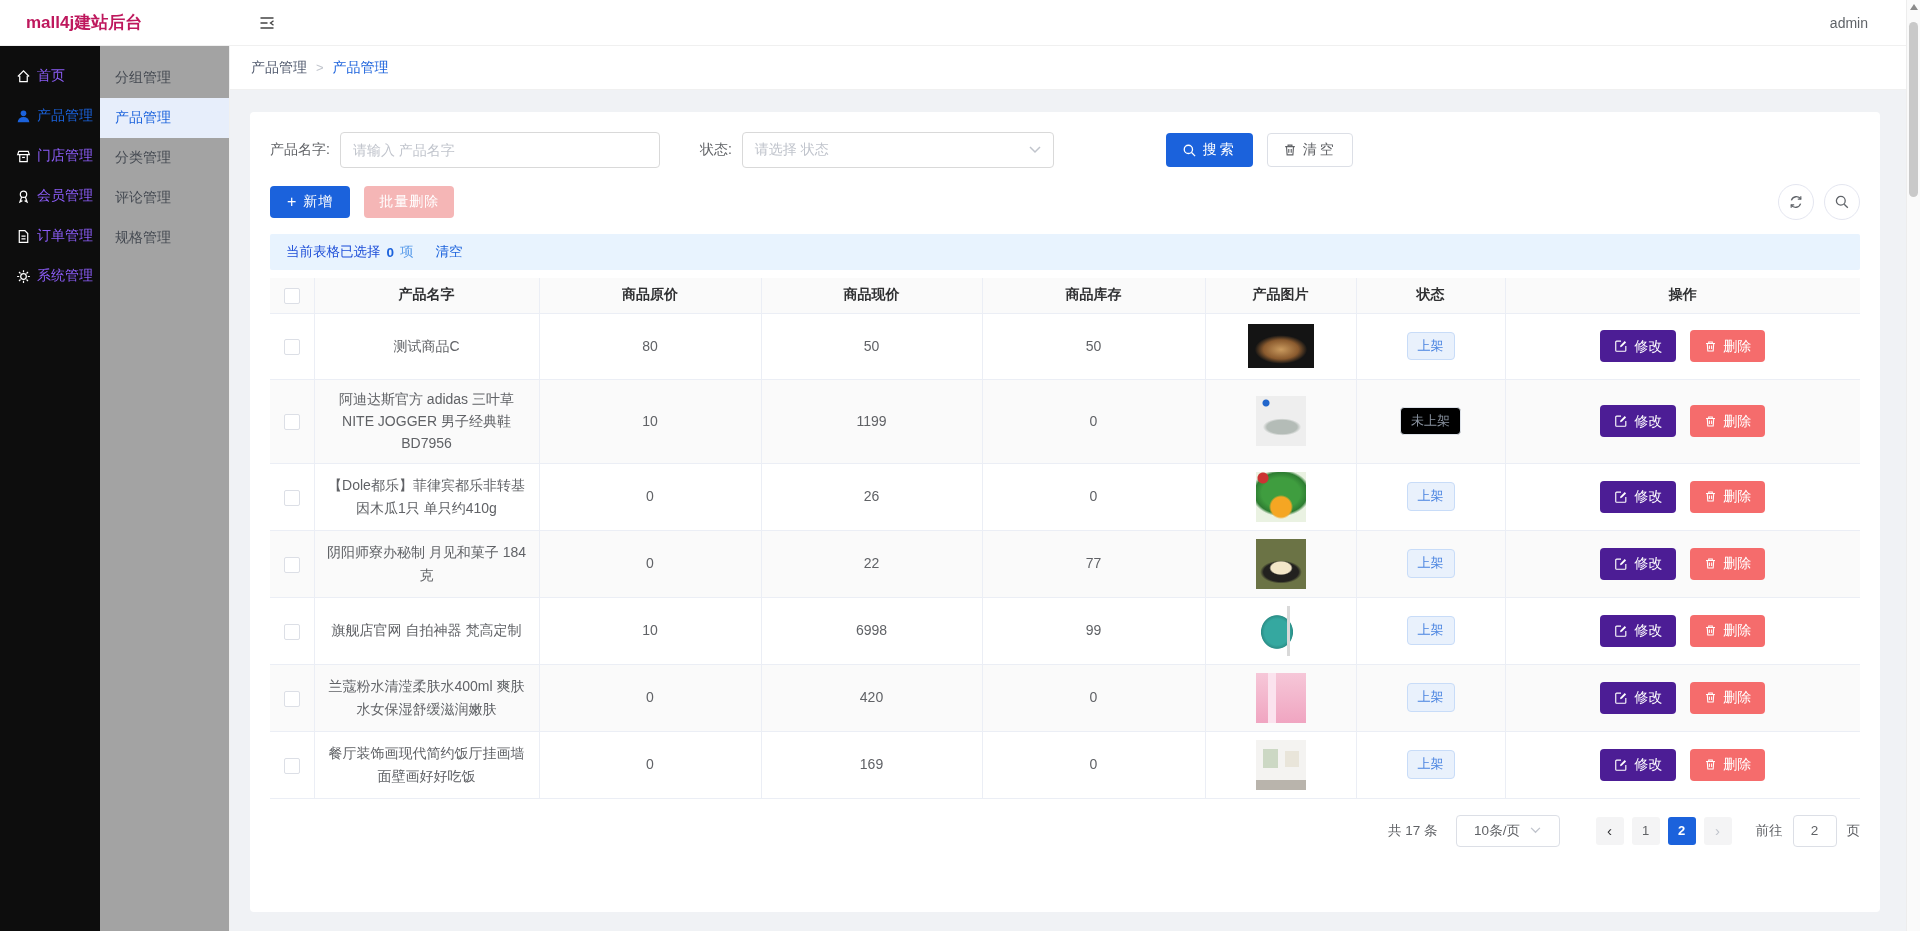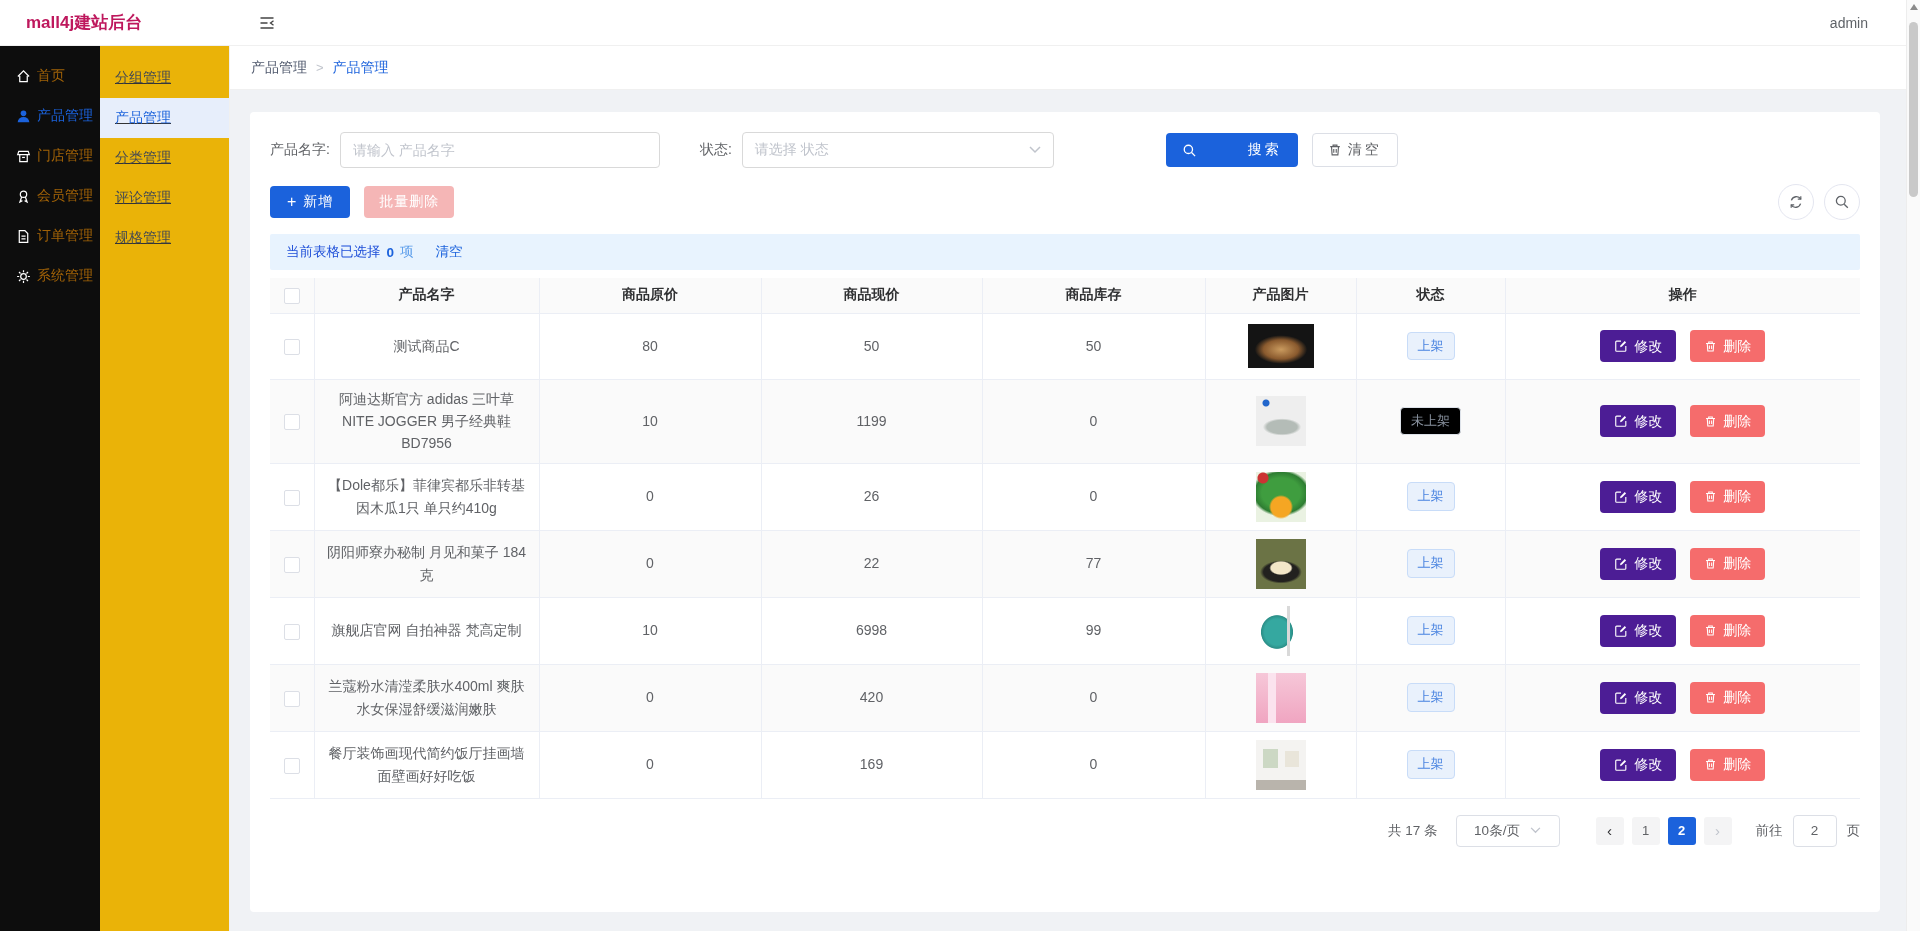--- a/index.html
+++ b/index.html
@@ -14,27 +14,27 @@
   .fold-btn { margin-left:116px; cursor:pointer; display:flex; align-items:center; }
   .topbar .spacer { flex:1; }
   .topbar .user { color:#5f6368; font-size:14px; margin-right:52px; }
 
   
   .body-row { flex:1; display:flex; min-height:0; }
 
   
   .sidebar { width:100px; background:#0d0d0d; flex:0 0 100px; padding-top:10px; }
   .side-item { height:40px; display:flex; align-items:center; padding-left:16px;
-    color:#a16207; font-size:14px; cursor:pointer; white-space:nowrap; }
+    color:#8b5cf6; font-size:14px; cursor:pointer; white-space:nowrap; }
   .side-item svg { margin-right:6px; flex:0 0 auto; }
   .side-item.active { color:#1b62dc; }
 
   
-  .submenu { width:130px; background:#eab308; flex:0 0 130px; padding-top:12px;
-    border-right:1px solid #f0f0f0;text-decoration:underline; }
+  .submenu { width:130px; background:#a3a3a3; flex:0 0 130px; padding-top:12px;
+    border-right:1px solid #f0f0f0; }
   .sub-item { height:40px; display:flex; align-items:center; padding-left:15px;
     color:#454a52; font-size:14px; cursor:pointer; }
   .sub-item.active { background:#e7eefb; color:#1b62dc; }
 
   
   .main { flex:1; display:flex; flex-direction:column; min-width:0; }
   .breadcrumb-bar { height:44px; background:#fff; display:flex; align-items:center;
     padding-left:21px; border-bottom:1px solid #f0f0f0; flex:0 0 44px; }
   .crumb-parent { color:#515a6e; }
   .crumb-sep { color:#c0c4cc; margin:0 9px; font-size:13px; }
@@ -51,21 +51,21 @@
     font-family:"Liberation Sans","DejaVu Sans",sans-serif; }
   .text-input::placeholder { color:#c0c4cc; }
   .fake-select { width:312px; height:36px; border:1px solid #d9d9d9; border-radius:4px;
     display:flex; align-items:center; padding:0 12px; background:#fff; cursor:pointer; }
   .fake-select .ph { color:#c0c4cc; flex:1; }
   .gap40 { width:40px; }
   .filter-actions { margin-left:112px; display:flex; align-items:center; }
   .btn { display:inline-flex; align-items:center; justify-content:center; height:34px;
     border-radius:4px; font-size:14px; cursor:pointer; border:1px solid transparent; }
   .btn svg { margin-right:6px; }
-  .btn-primary { background:#1b62dc; color:#fff; padding:0 15px; letter-spacing:3px;gap:45px; }
+  .btn-primary { background:#1b62dc; color:#fff; padding:0 15px; letter-spacing:3px; }
   .btn-plain { background:#fff; color:#606266; border-color:#dcdfe6; padding:0 15px;
     letter-spacing:3px; margin-left:14px; }
 
   
   .toolbar-row { display:flex; align-items:center; height:32px; margin-bottom:16px; }
   .btn-add { background:#1b62dc; color:#fff; height:32px; padding:0 16px; letter-spacing:1px; }
   .btn-add .plus { font-size:16px; margin-right:6px; font-weight:normal; }
   .btn-batch { background:#f5b6b6; color:#fff; height:32px; padding:0 14px; margin-left:14px;
     cursor:not-allowed; letter-spacing:1px; }
   .toolbar-row .spacer { flex:1; }

